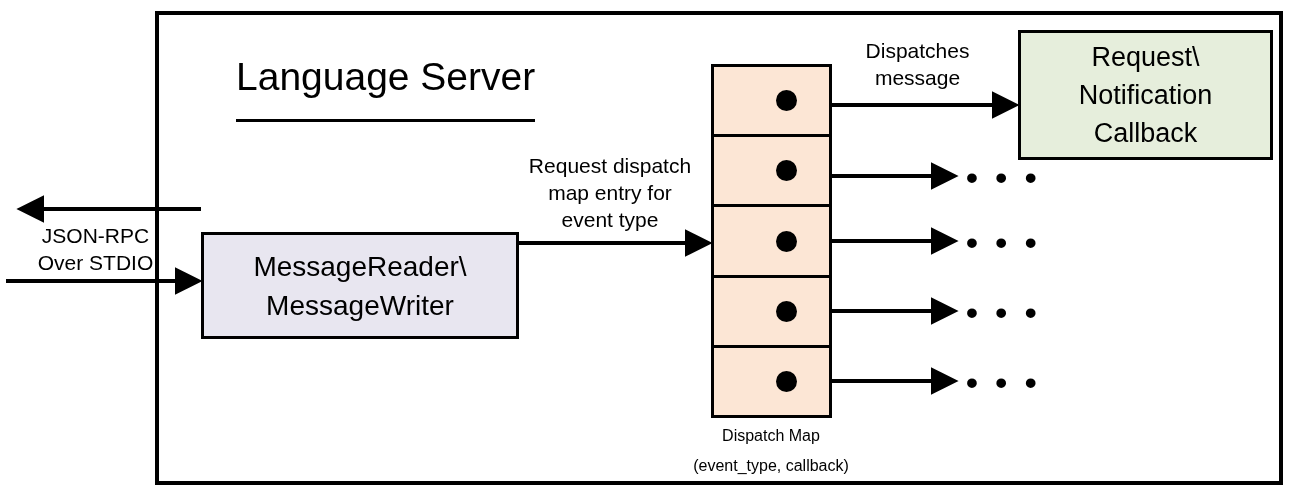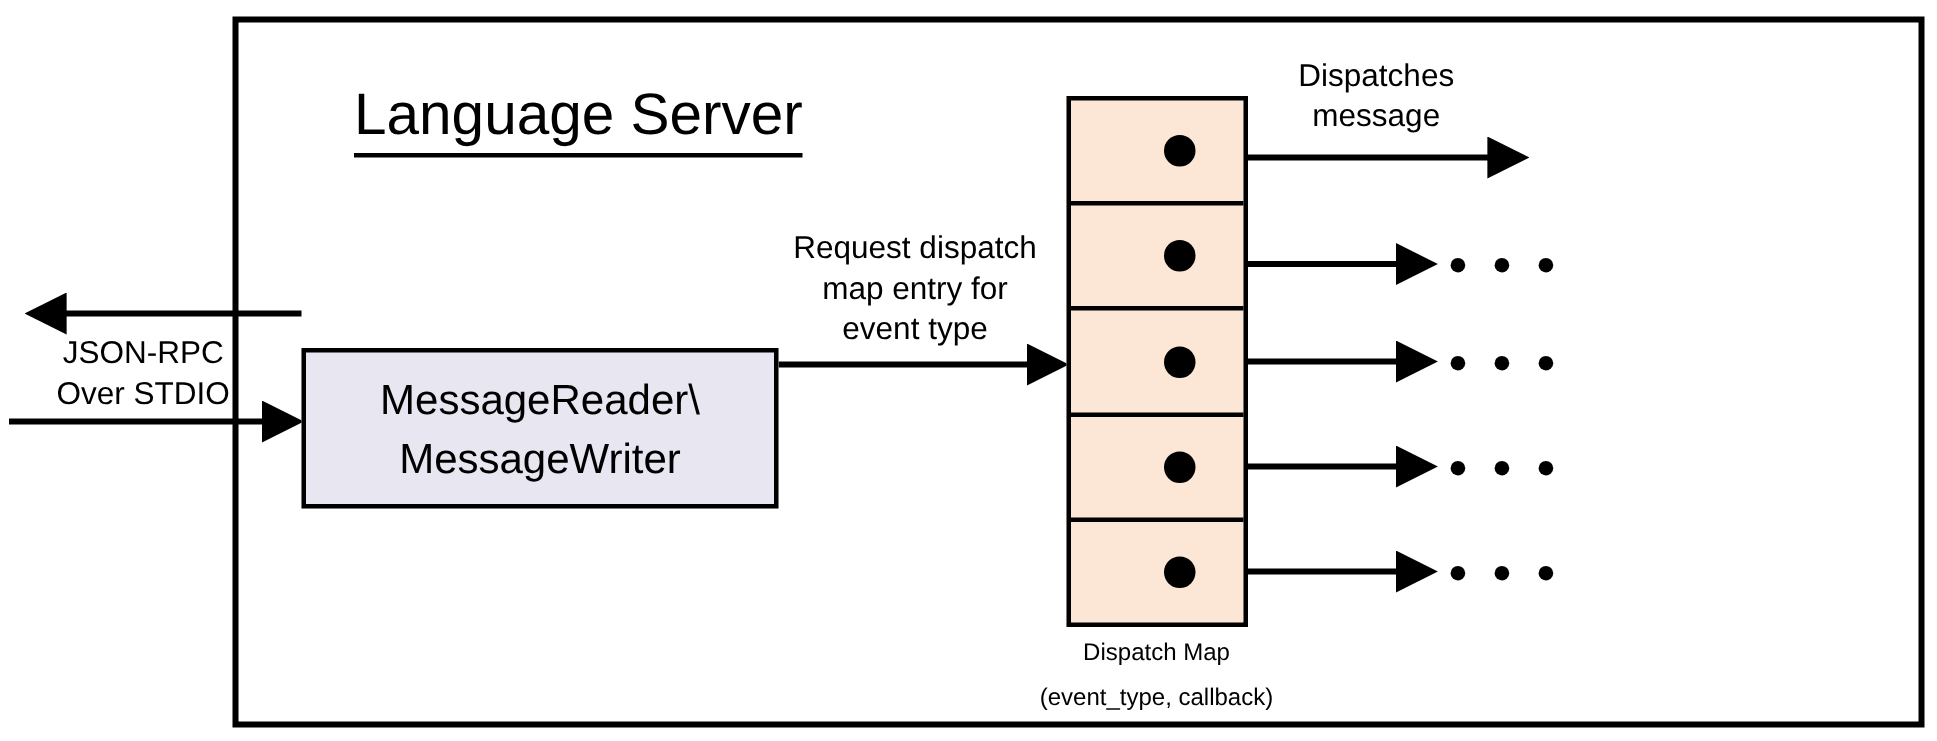--- a/index.html
+++ b/index.html
@@ -31,21 +31,21 @@
 
   
   .server-title {
     position: absolute;
     left: 236px;
     top: 53px;
     font-size: 39px;
     line-height: 48px;
     white-space: nowrap;
     border-bottom: 3px solid #000;
-    padding-bottom: 1px;
+    padding-bottom: 18px;
   }
 
   
   .node-box {
     position: absolute;
     box-sizing: border-box;
     border: 3px solid #000000;
     display: flex;
     align-items: center;
     justify-content: center;
@@ -210,20 +210,25 @@
     <div class="dispatch-row">
       <span class="row-dot"></span>
     </div>
     <div class="dispatch-row">
       <span class="row-dot"></span>
     </div>
   </div>
   <div class="caption cap-dispatch">Dispatch Map
 (event_type, callback)</div>
 
+  <div class="node-box box-callback">
+    <span style="white-space: pre-line;">Request\
+Notification
+Callback</span>
+  </div>
 
   <div class="edge-label lbl-jsonrpc">JSON-RPC
 Over STDIO</div>
   <div class="edge-label lbl-lookup">Request dispatch
 map entry for
 event type</div>
   <div class="edge-label lbl-dispatches">Dispatches
 message</div>
 
   <div class="ellipsis" style="left:966px; top:172px;">• • •</div>

